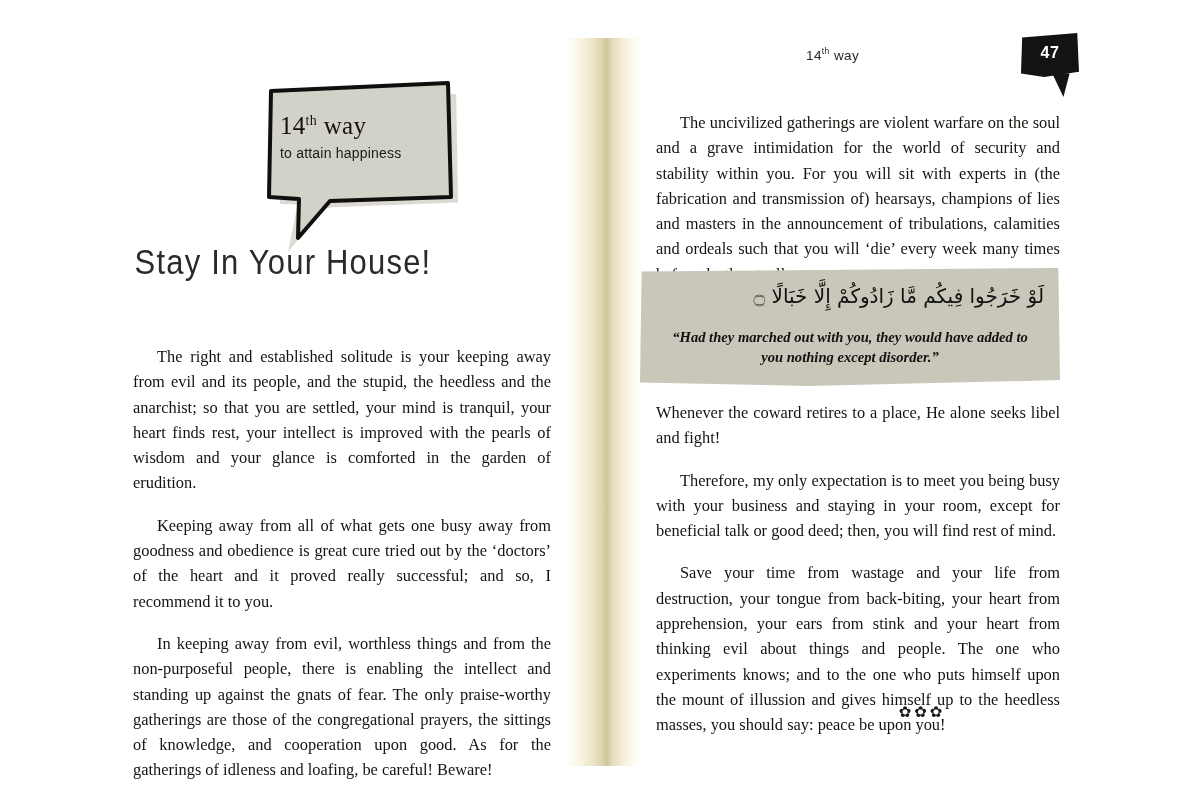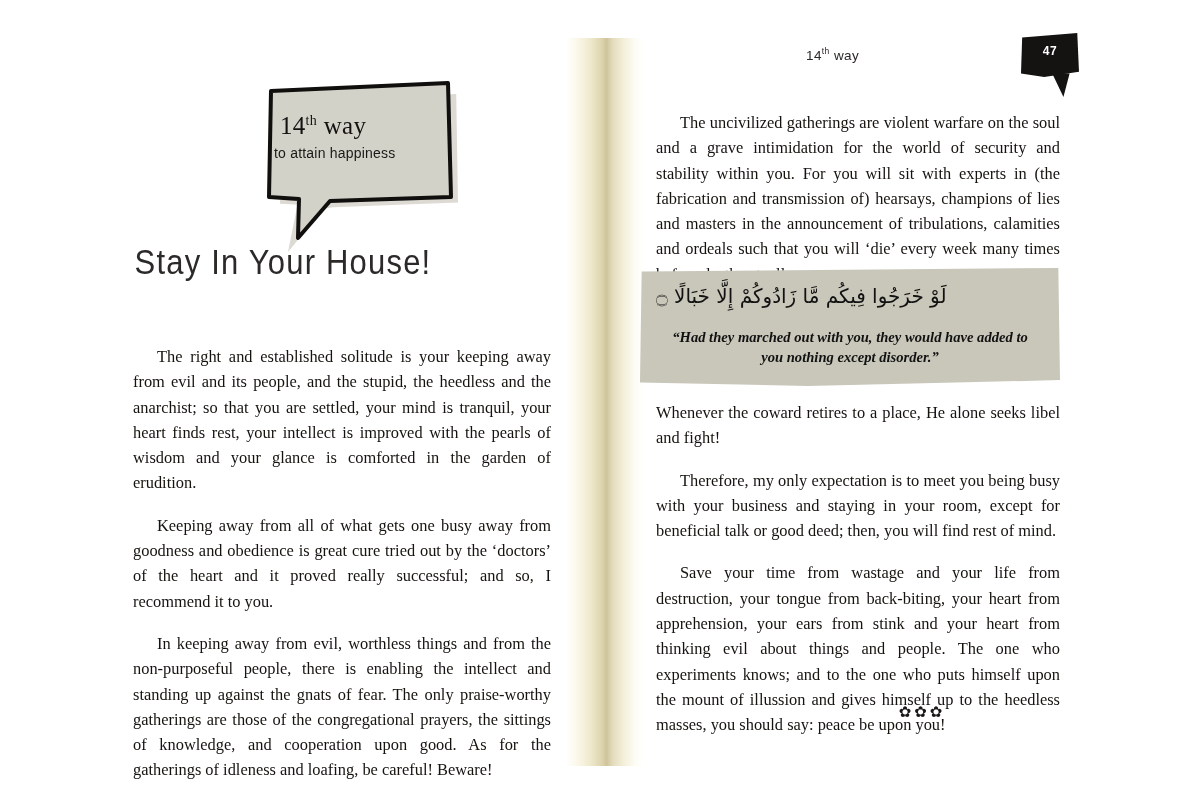--- a/index.html
+++ b/index.html
@@ -45,21 +45,21 @@
   }
   .bubble-svg{ position:absolute; left:0; top:0; width:200px; height:160px; overflow:visible; }
   .bubble-line-1{
     position:absolute; left:280px; top:112px; width:auto;
     font-family:"Liberation Serif", serif;
     font-size:25px; color:#14110f; letter-spacing:.3px; z-index:4;
     white-space:nowrap;
   }
   .bubble-line-1 sup{ font-size:14px; vertical-align:super; }
   .bubble-line-2{
-    position:absolute; left:274px; top:145px;
+    position:absolute; left:280px; top:145px;
     font-family:"Liberation Sans", sans-serif;
     font-size:14px; color:#1b1916; letter-spacing:.2px; z-index:4;
     white-space:nowrap;
   }
 
   
   .chapter-title{
     position:absolute; left:0; top:243px; width:566px;
     text-align:center;
     font-family:"Liberation Sans", sans-serif;
@@ -105,33 +105,33 @@
     clip-path:polygon(2% 10%, 97% 0%, 100% 88%, 40% 100%, 0% 92%);
   }
   .badge-tail{
     position:absolute; left:31px; top:40px; width:22px; height:24px;
     background:#151312;
     clip-path:polygon(0% 0%, 80% 2%, 52% 100%);
   }
   .badge-num{
     position:absolute; left:0; top:11px; width:58px; text-align:center;
     font-family:"Liberation Sans", sans-serif;
-    font-weight:bold; font-size:12px; color:#ffffff; letter-spacing:.5px;
+    font-weight:bold; font-size:16px; color:#ffffff; letter-spacing:.5px;
     z-index:3;
   }
 
   
   .quote-box{
     position:absolute; left:640px; top:268px; width:420px; height:118px;
     background:#c9c7ba;
     clip-path:polygon(0.4% 3%, 99.6% 0%, 100% 95%, 40% 100%, 0% 97%);
     padding:10px 16px 8px 16px;
   }
   .quote-arabic{
-    text-align:left;
+    text-align:right;
     font-family:"DejaVu Sans", sans-serif;
     font-size:20px;
     line-height:30px;
     color:#111;
     direction:rtl;
     margin-top:3px;
     white-space:nowrap;
   }
   .quote-english{
     text-align:center;

